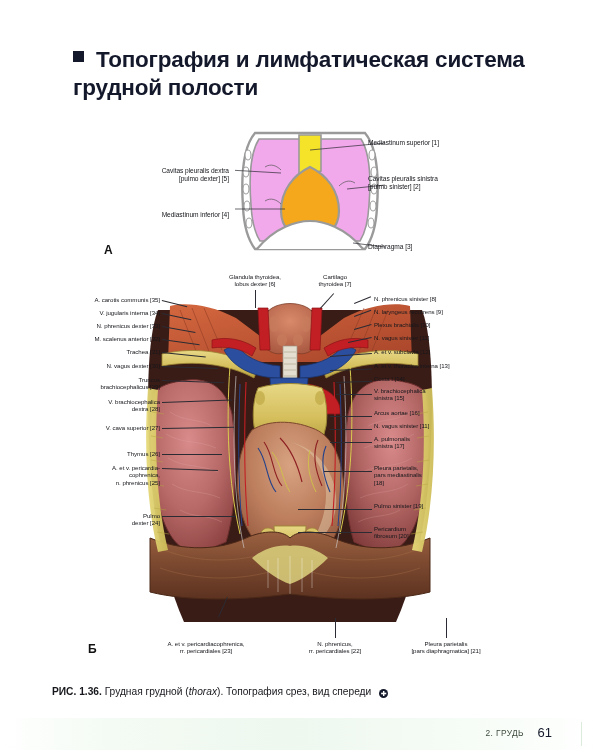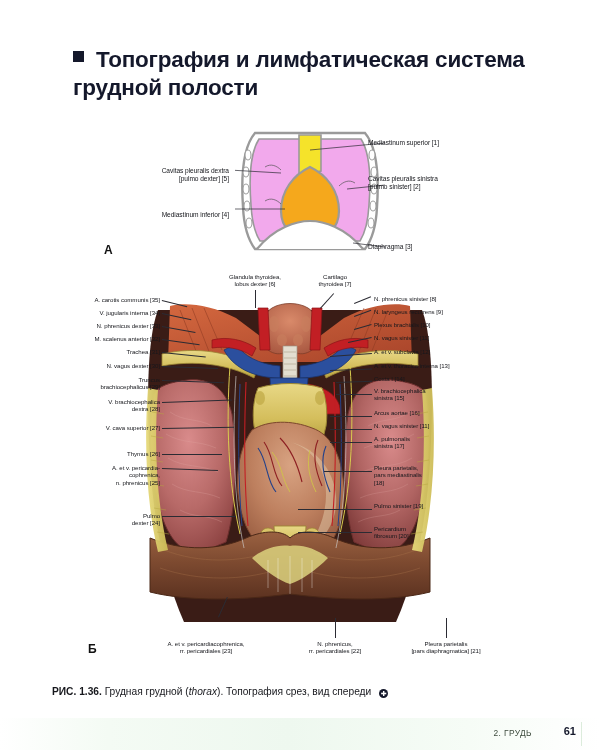--- a/index.html
+++ b/index.html
@@ -70,24 +70,24 @@
     background:#14182b;color:#fff;font-size:7px;line-height:9px;text-align:center;
     font-weight:bold;vertical-align:-1px;
   }
 
   
   #footer{
     position:absolute;left:0;bottom:0;width:600px;height:32px;
     background:linear-gradient(90deg,#ffffff 0%,#f4fbf4 18%,#eef8ef 48%,#f6fcf6 78%,#ffffff 100%);
   }
   #footer .sect{
-    position:absolute;right:68px;top:10px;font-size:8.4px;color:#3c4a3c;letter-spacing:.4px;text-align:center;
+    position:absolute;right:76px;top:10px;font-size:8.4px;color:#3c4a3c;letter-spacing:.4px;text-align:center;
   }
   #footer .pg{
-    position:absolute;right:24px;top:7px;font-size:11px;font-weight:bold;color:#14182b;
+    position:absolute;right:48px;top:7px;font-size:13px;font-weight:normal;color:#14182b;
   }
   #footer .rule{
     position:absolute;right:18px;top:4px;width:1px;height:24px;
     background:#dcecdc;
   }
 </style>
 </head>
 <body>
 
 <div class="page">

